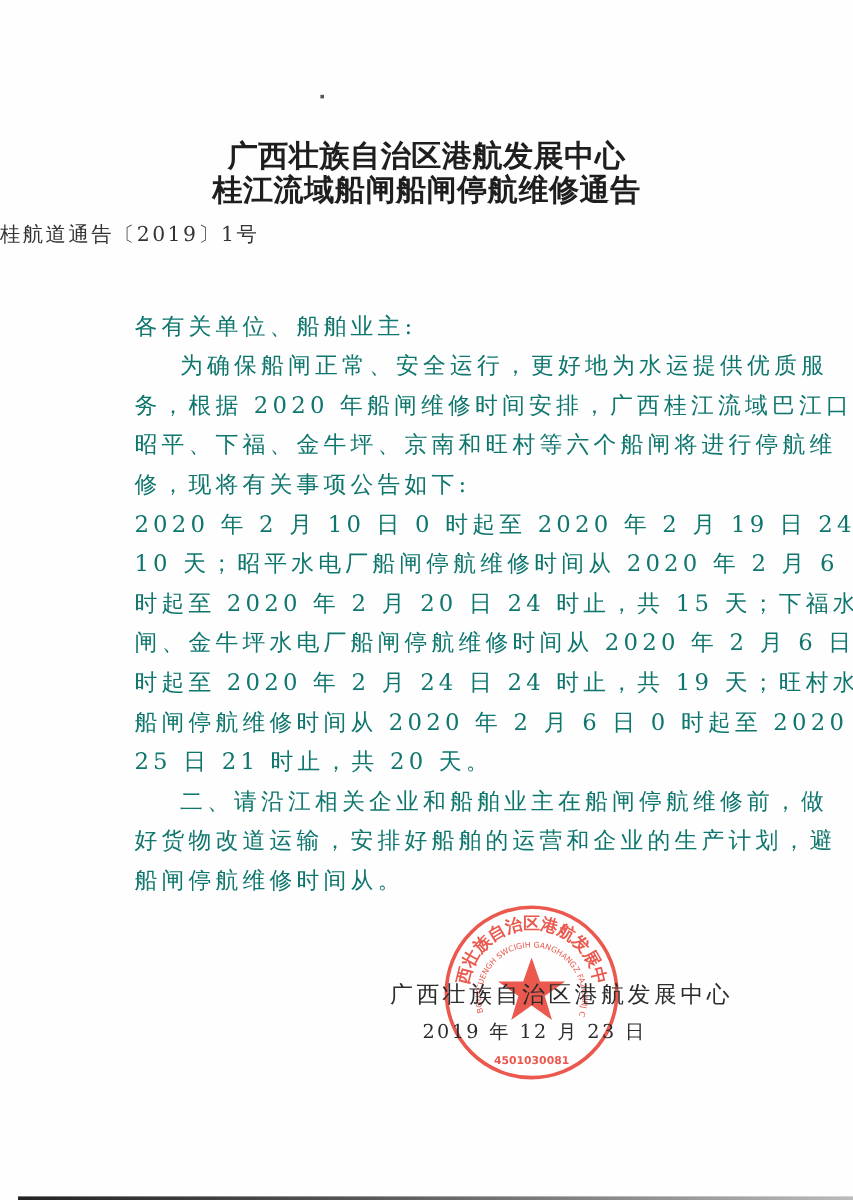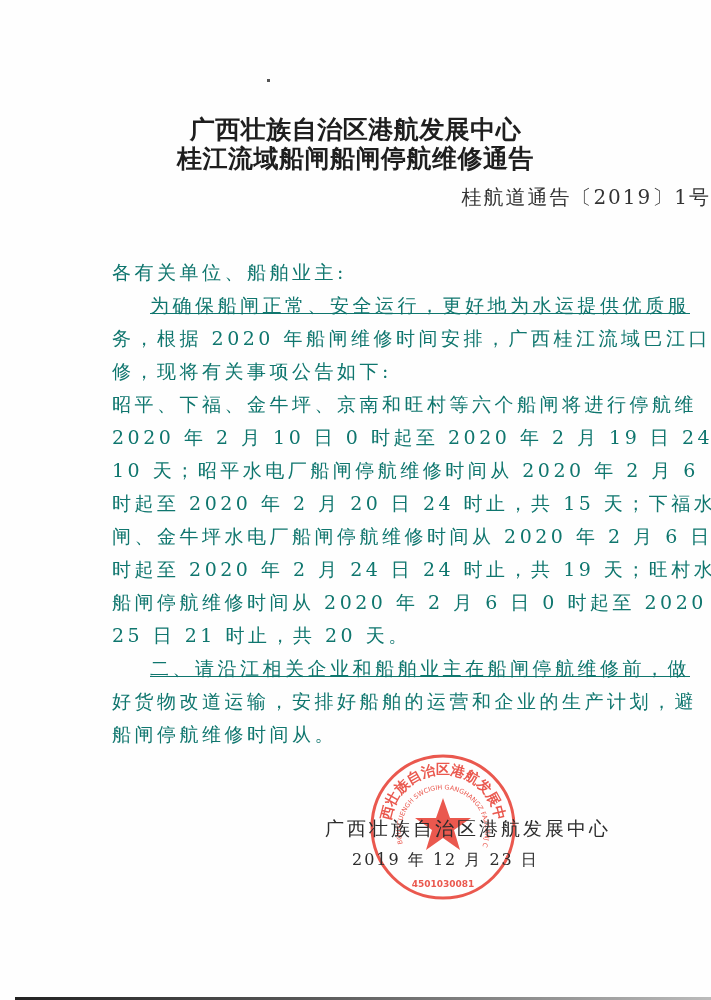--- a/index.html
+++ b/index.html
@@ -12,29 +12,29 @@
   .page { position: absolute; inset: 0; background: #fefefe; }
   .dot { position: absolute; left: 267px; top: 79px; width: 3px; height: 3px; background: #555; }
   .title {
     position: absolute; left: 0; width: 711px; text-align: center;
     font-family: "DejaVu Serif", serif; font-weight: bold; color: #1e1e1e;
     font-size: 25px; letter-spacing: 0.5px;
   }
   .t1 { top: 113px; }
   .t2 { top: 130px; margin-top: 12px; }
   .docno {
-    position: absolute; top: 184px; left: 0; width: 711px; text-align: right;
-    font-size: 20px; color: #333; letter-spacing: 2px;
+    position: absolute; top: 184px; left: 0; width: 711px; text-align: left;
+    font-size: 17px; color: #333; letter-spacing: 2px;
   }
   .body { position: absolute; left: 112px; top: 256px; width: 496px; }
   .line {
     height: 33px; line-height: 33px; font-size: 19px; white-space: nowrap;
     letter-spacing: 3.5px; color: #0f766e; overflow: visible;
   }
-  .indent { padding-left: 38px; text-decoration: underline; }
+  .indent { padding-left: 38px; }
   .sign {
     position: absolute; left: 325px; top: 816px; font-size: 19px; letter-spacing: 3px;
     color: #2c2c2c; white-space: nowrap; z-index: 3;
   }
   .date {
     position: absolute; left: 352px; top: 850px; font-size: 16px; letter-spacing: 2px;
     color: #2c2c2c; white-space: nowrap; z-index: 3;
   }
   .stamp {
     position: absolute; left: 368px; top: 752px; width: 150px; height: 150px; z-index: 2;
@@ -52,22 +52,22 @@
   <div class="dot"></div>
 
   <div class="title t1">广西壮族自治区港航发展中心</div>
   <div class="title t2">桂江流域船闸船闸停航维修通告</div>
   <div class="docno">桂航道通告〔2019〕1号</div>
 
   <div class="body">
     <div class="line">各有关单位、船舶业主:</div>
     <div class="line indent">为确保船闸正常、安全运行，更好地为水运提供优质服</div>
     <div class="line">务，根据 2020 年船闸维修时间安排，广西桂江流域巴江口、</div>
+    <div class="line">昭平、下福、金牛坪、京南和旺村等六个船闸将进行停航维</div>
     <div class="line">修，现将有关事项公告如下:</div>
-    <div class="line">昭平、下福、金牛坪、京南和旺村等六个船闸将进行停航维</div>
     <div class="line">2020 年 2 月 10 日 0 时起至 2020 年 2 月 19 日 24 时止，共</div>
     <div class="line">10 天；昭平水电厂船闸停航维修时间从 2020 年 2 月 6 日 0</div>
     <div class="line">时起至 2020 年 2 月 20 日 24 时止，共 15 天；下福水电厂船</div>
     <div class="line">闸、金牛坪水电厂船闸停航维修时间从 2020 年 2 月 6 日 0</div>
     <div class="line">时起至 2020 年 2 月 24 日 24 时止，共 19 天；旺村水利枢纽</div>
     <div class="line">船闸停航维修时间从 2020 年 2 月 6 日 0 时起至 2020 年 2 月</div>
     <div class="line">25 日 21 时止，共 20 天。</div>
     <div class="line indent">二、请沿江相关企业和船舶业主在船闸停航维修前，做</div>
     <div class="line">好货物改道运输，安排好船舶的运营和企业的生产计划，避</div>
     <div class="line">船闸停航维修时间从。</div>

